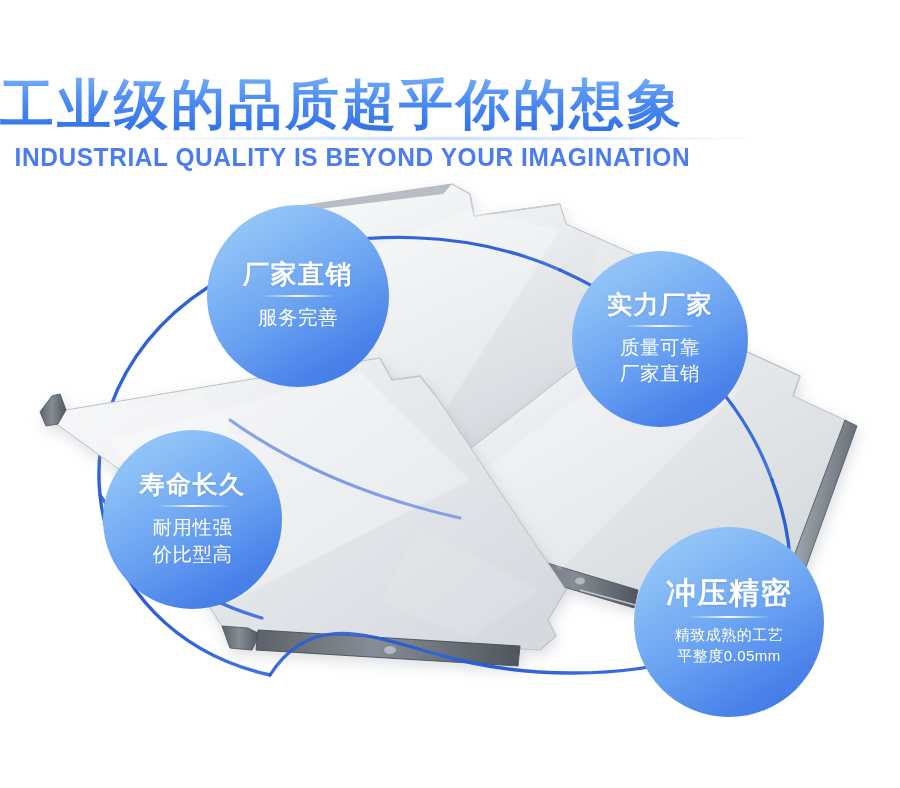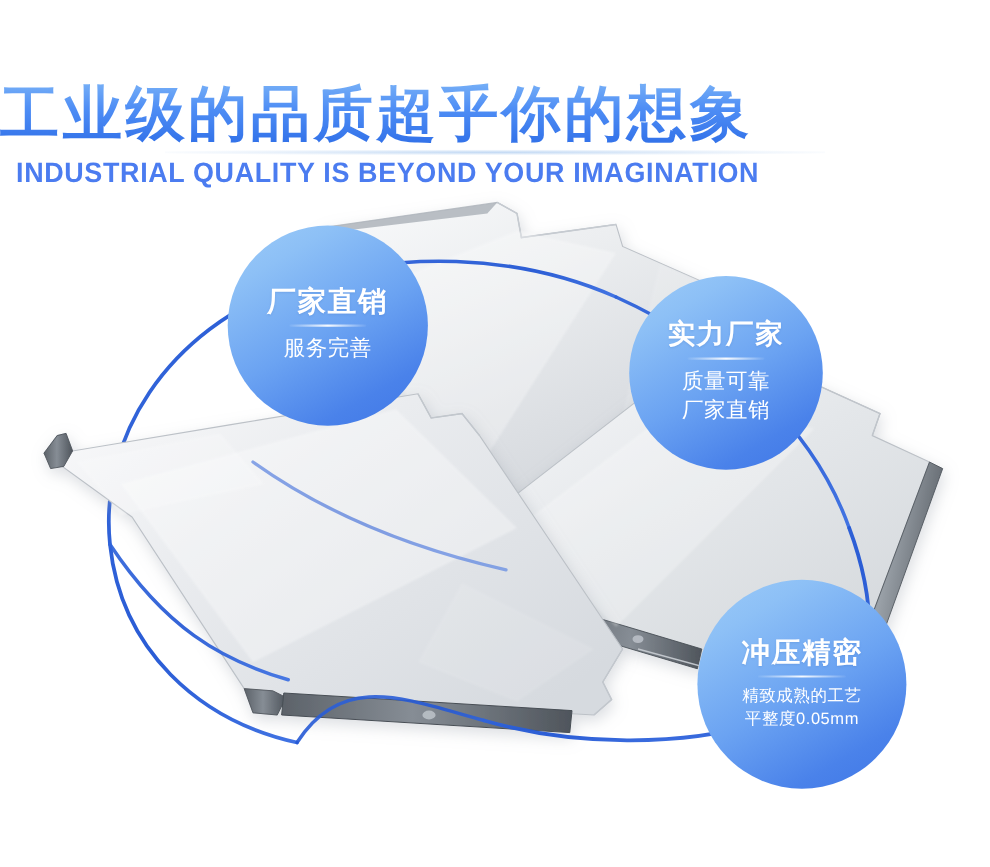--- a/index.html
+++ b/index.html
@@ -109,21 +109,21 @@
   }
 
   
   #bubble-1 { left: 207px; top: 205px; width: 182px; height: 182px; }
   #bubble-2 { left: 572px; top: 251px; width: 176px; height: 176px; }
   #bubble-3 { left: 103px; top: 430px; width: 179px; height: 179px; }
   #bubble-4 { left: 376px; top: 561px; width: 176px; height: 176px; }
   #bubble-5 { left: 634px; top: 527px; width: 190px; height: 190px; }
 
   #bubble-1 .b-title { font-size: 26px; }
-  #bubble-5 .b-title { font-size: 26px; }
+  #bubble-5 .b-title { font-size: 30px; }
   #bubble-5 .b-line { font-size: 15px; }
   #bubble-5 .b-rule { width: 80px; }
 </style>
 </head>
 <body>
 
 <div id="page">
 
   <div class="header">
     <h1 class="title">工业级的品质超乎你的想象</h1>
@@ -243,20 +243,26 @@
     <div class="b-line">服务完善</div>
   </div>
 
   <div class="bubble" id="bubble-2">
     <div class="b-title">实力厂家</div>
     <div class="b-rule"></div>
     <div class="b-line">质量可靠</div>
     <div class="b-line">厂家直销</div>
   </div>
 
+  <div class="bubble" id="bubble-3">
+    <div class="b-title">寿命长久</div>
+    <div class="b-rule"></div>
+    <div class="b-line">耐用性强</div>
+    <div class="b-line">价比型高</div>
+  </div>
 
 
   <div class="bubble" id="bubble-5">
     <div class="b-title">冲压精密</div>
     <div class="b-rule"></div>
     <div class="b-line">精致成熟的工艺</div>
     <div class="b-line">平整度0.05mm</div>
   </div>
 
 </div>

